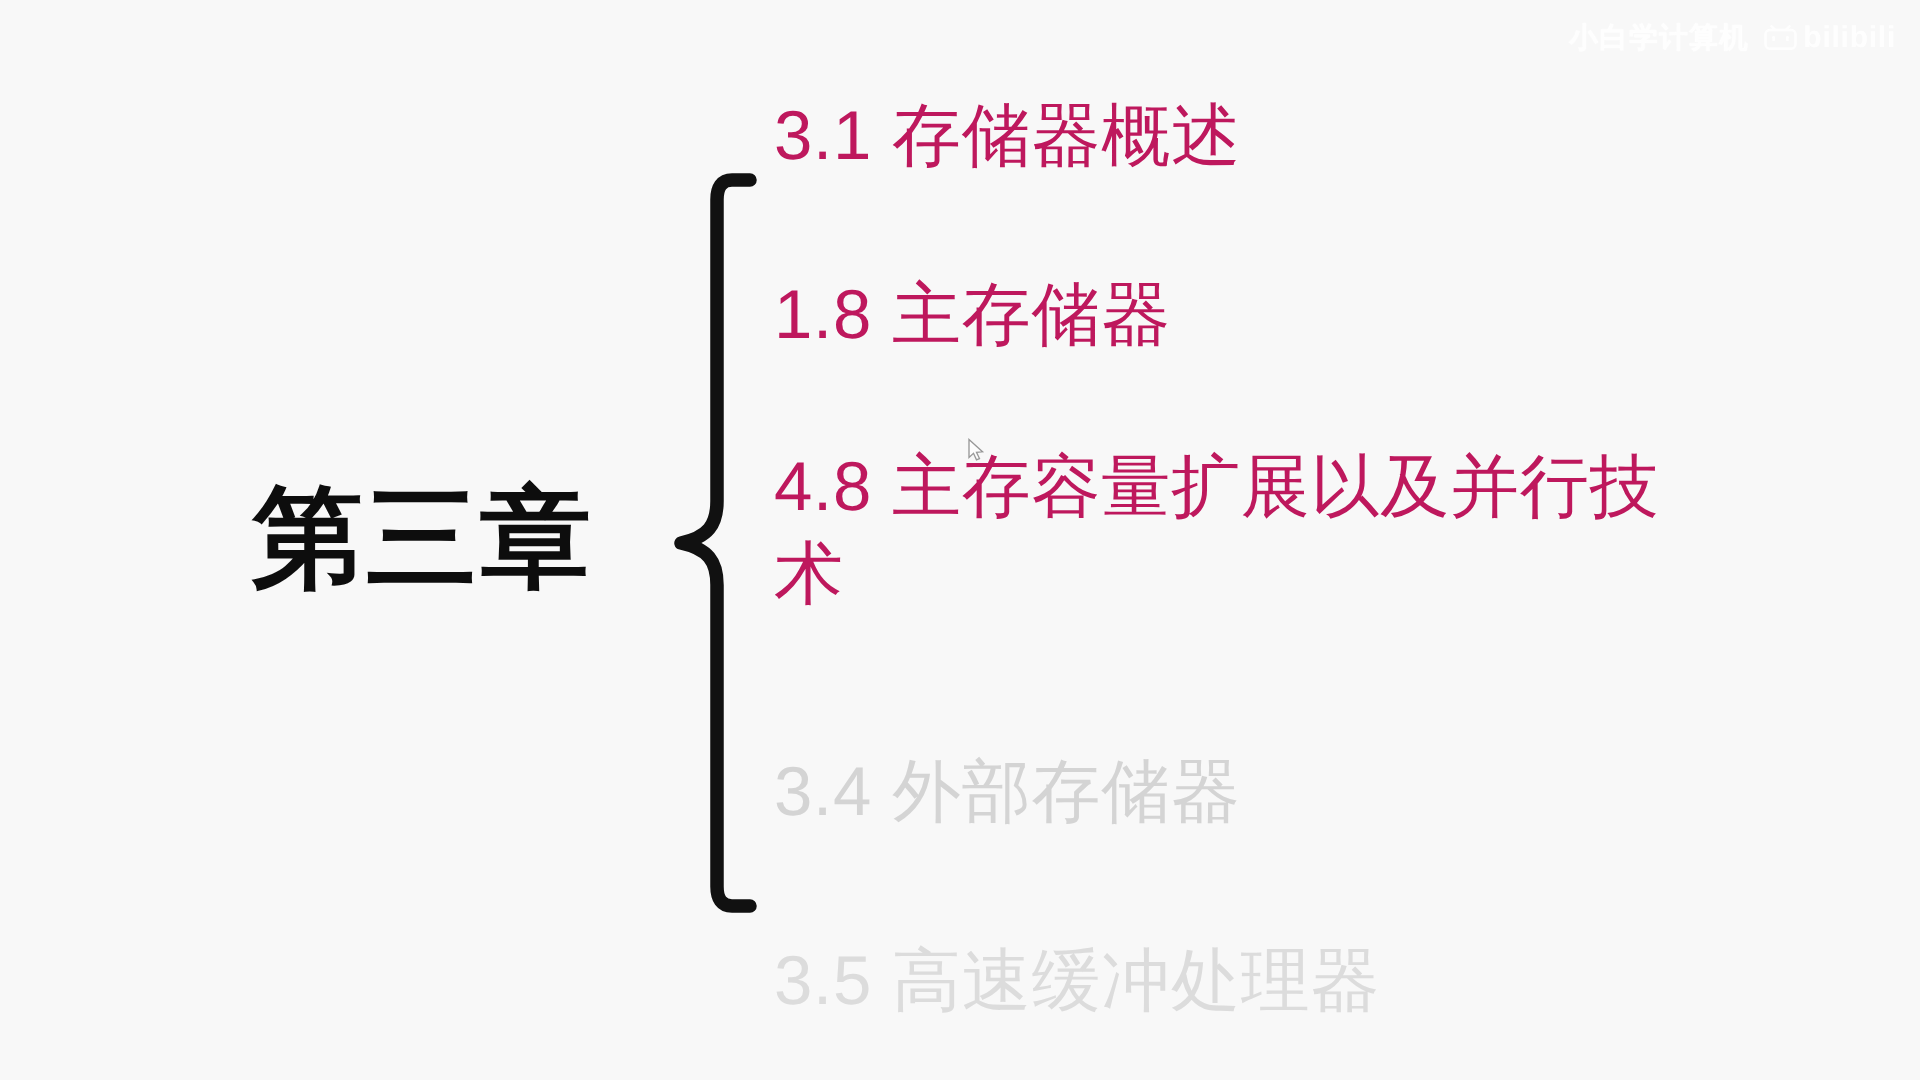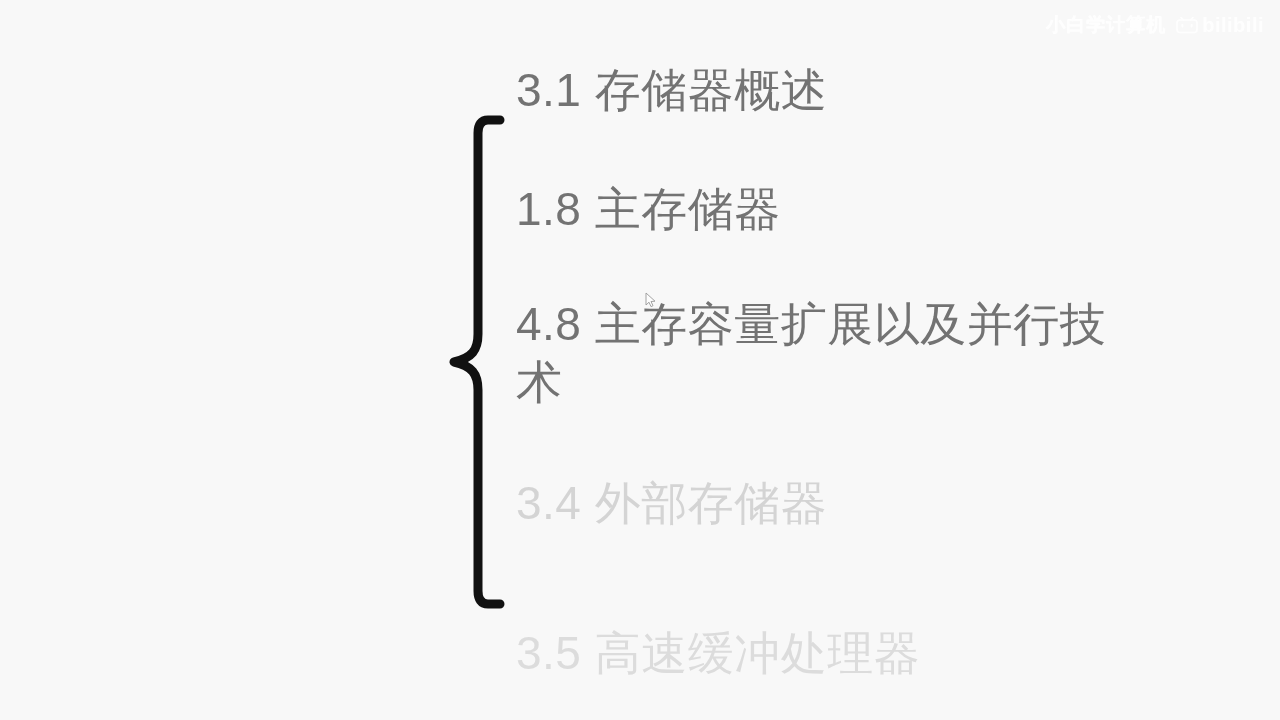--- a/index.html
+++ b/index.html
@@ -58,29 +58,29 @@
   #outline {
     position: absolute;
     left: 516px;
     top: 50px;
     width: 740px;
   }
   .outline-item {
     font-size: 46px;
     line-height: 58px;
     font-weight: 400;
-    color: #737373;
+    color: #be185d;
     letter-spacing: 0.5px;
     font-family: "Liberation Sans", "DejaVu Sans", sans-serif;
     white-space: pre-wrap;
   }
   .outline-item.item-1 { position:absolute; left:0; top:11px;  width: 700px; }
   .outline-item.item-2 { position:absolute; left:0; top:130px; width: 700px; }
   .outline-item.item-3 { position:absolute; left:0; top:245px; width: 620px; }
-  .outline-item.item-4 { position:absolute; left:0; top:424px; width: 700px; color:#d4d4d4; }
+  .outline-item.item-4 { position:absolute; left:0; top:448px; width: 700px; color:#d4d4d4; }
   .outline-item.item-5 { position:absolute; left:0; top:574px; width: 700px; color:#dcdcdc; }
 
   
   #cursor-artifact {
     position: absolute;
     left: 645px;
     top: 292px;
     width: 12px;
     height: 16px;
     pointer-events: none;
@@ -119,20 +119,21 @@
     align-items: center;
     gap: 4px;
   }
   #watermark-logo svg { display:block; }
 </style>
 </head>
 <body>
 
 <div id="slide">
 
+  <div id="chapter-title">第三章</div>
 
   <div id="brace-wrap">
     <svg viewBox="0 0 70 500" xmlns="http://www.w3.org/2000/svg">
       <path d="M58 8 L46 8 C39 8 36 13 36 21 L36 222 C36 238 30 246 12 250 C30 254 36 262 36 278 L36 479 C36 487 39 492 46 492 L58 492" fill="none" stroke="#111111" stroke-width="9" stroke-linecap="round" stroke-linejoin="round"></path>
     </svg>
   </div>
 
   <div id="outline">
     <div class="outline-item item-1">3.1 存储器概述</div>
     <div class="outline-item item-2">1.8 主存储器</div>

